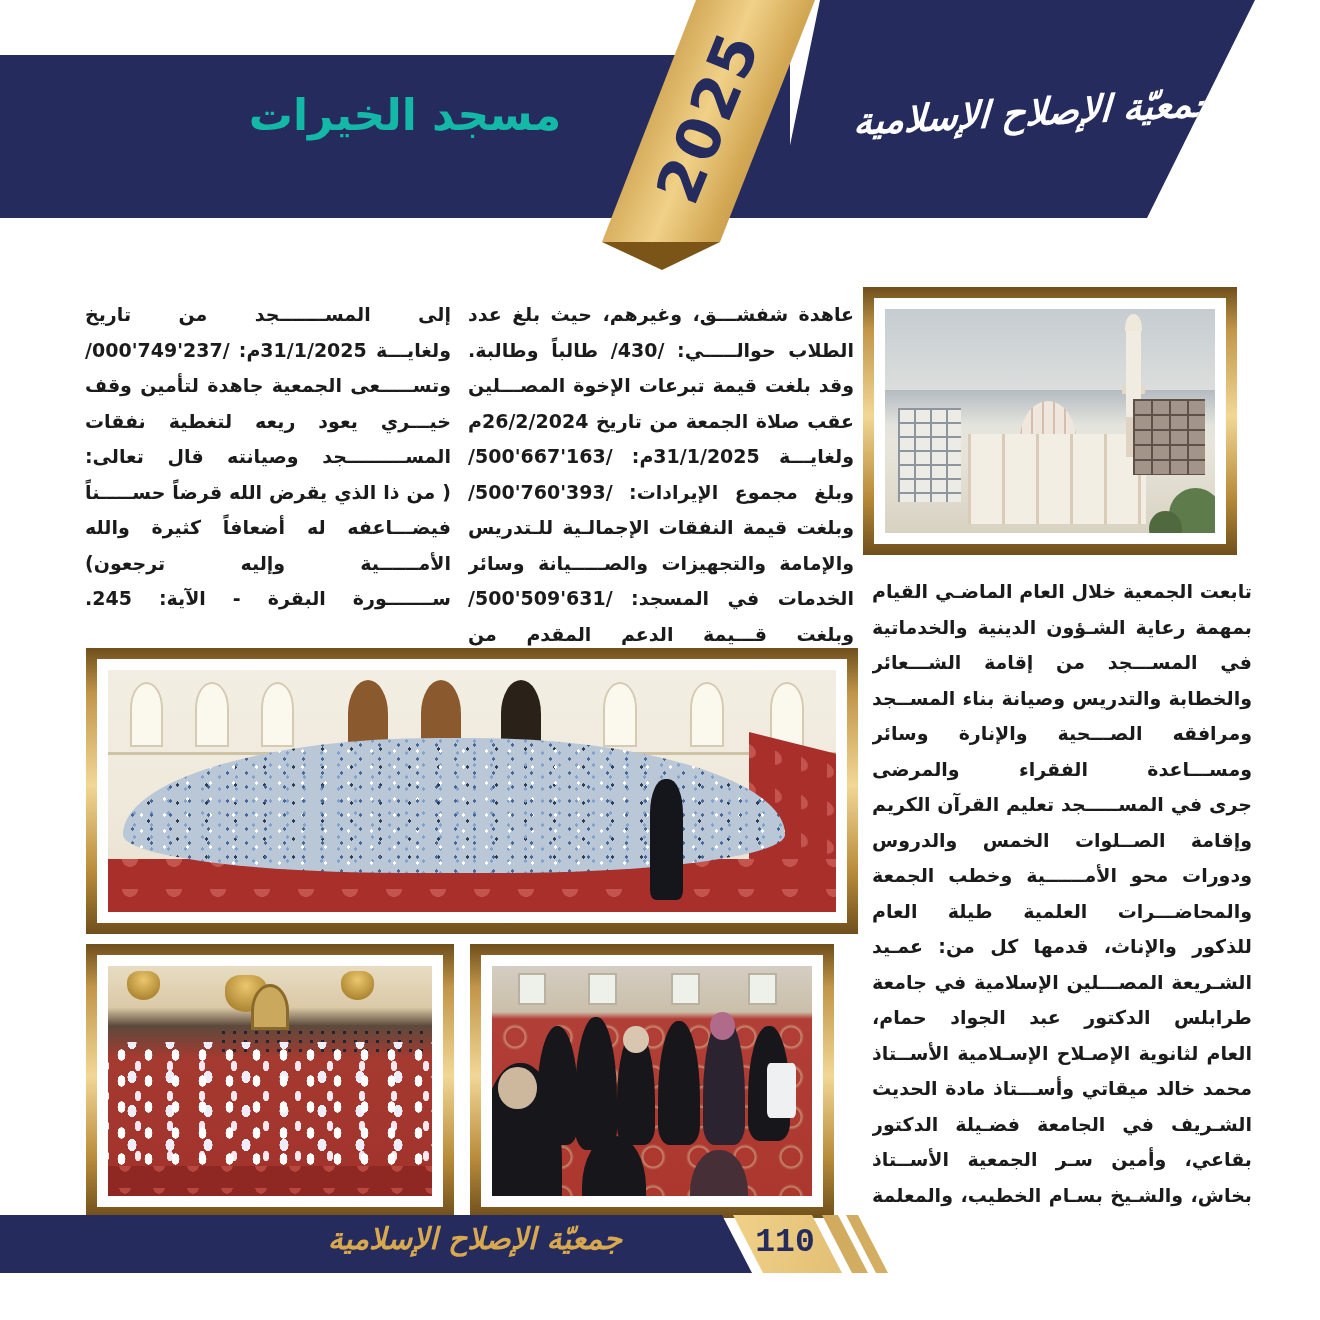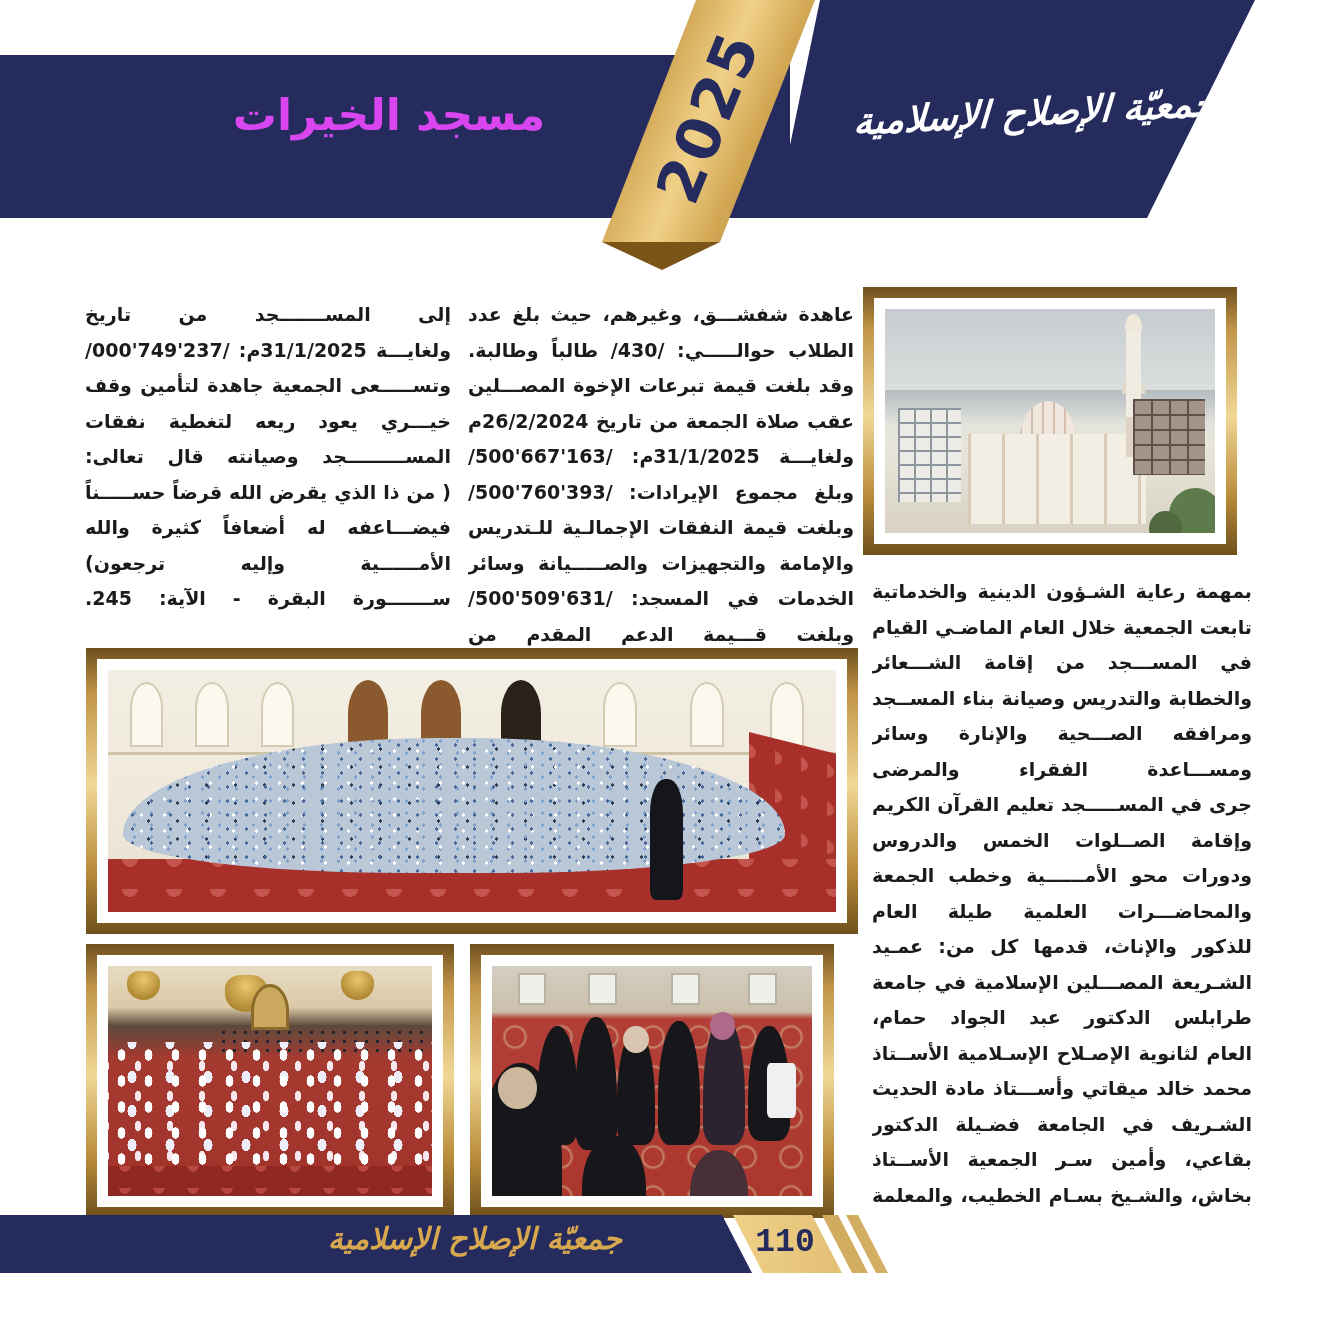--- a/index.html
+++ b/index.html
@@ -1,22 +1,22 @@
 <!DOCTYPE html>
 <html lang="ar"><head>
 <meta charset="utf-8">
 <style>
   html,body{margin:0;padding:0;background:#ffffff;}
   .page{position:relative;width:1320px;height:1320px;background:#ffffff;overflow:hidden;
         font-family:"DejaVu Sans",sans-serif;}
 
   
   .band-left{position:absolute;left:0;top:55px;width:790px;height:163px;background:#262b5e;}
-  .page-title{position:absolute;left:184px;top:34px;width:410px;text-align:center;
-              color:#d946ef;font-size:44px;font-weight:bold;letter-spacing:1px;}
+  .page-title{position:absolute;left:200px;top:34px;width:410px;text-align:center;
+              color:#14b8a6;font-size:44px;font-weight:bold;letter-spacing:1px;}
   .band-right{position:absolute;left:775px;top:0;width:480px;height:218px;background:#262b5e;
               clip-path:polygon(45px 0,480px 0,372px 218px,0 218px);}
   .org-callig-top{position:absolute;left:70px;top:62px;width:380px;height:100px;
               display:flex;align-items:center;justify-content:center;color:#ffffff;
               font-size:37px;font-weight:bold;font-style:italic;
               transform:rotate(-3deg) skewX(-6deg);white-space:nowrap;}
   .ribbon{position:absolute;left:596px;top:0;width:230px;height:270px;
           clip-path:polygon(100px 0,219px 0,124px 242px,6px 242px);
           background:linear-gradient(113deg,#8a611e 0%,#c89a46 22%,#f0d188 46%,#d3a855 62%,#8f6a24 100%);}
   .ribbon-year{position:absolute;left:-28px;top:82px;width:280px;text-align:center;
@@ -144,22 +144,22 @@
   <div class="band-right">
     <div class="org-callig-top">جمعيّة الإصلاح الإسلامية</div>
   </div>
 
   <div class="ribbon-fold"></div>
   <div class="ribbon">
     <span class="ribbon-year">2025</span>
   </div>
 
   <div class="col" id="col-right">
+      <div class="tline">تابعت الجمعية خلال العام الماضـي القيام</div>
       <div class="tline">بمهمة رعاية الشـؤون الدينية والخدماتية</div>
-      <div class="tline">تابعت الجمعية خلال العام الماضـي القيام</div>
       <div class="tline">في المســـجد من إقامة الشـــعائر الدينية</div>
       <div class="tline">والخطابة والتدريس وصيانة بناء المســجد</div>
       <div class="tline">ومرافقه الصـــحية والإنارة وسائر الخدمات</div>
       <div class="tline">ومســـاعدة الفقراء والمرضى والمحتاجين.</div>
       <div class="tline">جرى في المســـــجد تعليم القرآن الكريم</div>
       <div class="tline">وإقامة الصــلوات الخمس والدروس الدينية</div>
       <div class="tline">ودورات محو الأمــــــية وخطب الجمعة</div>
       <div class="tline">والمحاضـــرات العلمية طيلة العام المذكور</div>
       <div class="tline">للذكور والإناث، قدمها كل من: عمـيد كلـية</div>
       <div class="tline">الشـريعة المصـــلين الإسلامية في جامعة</div>

